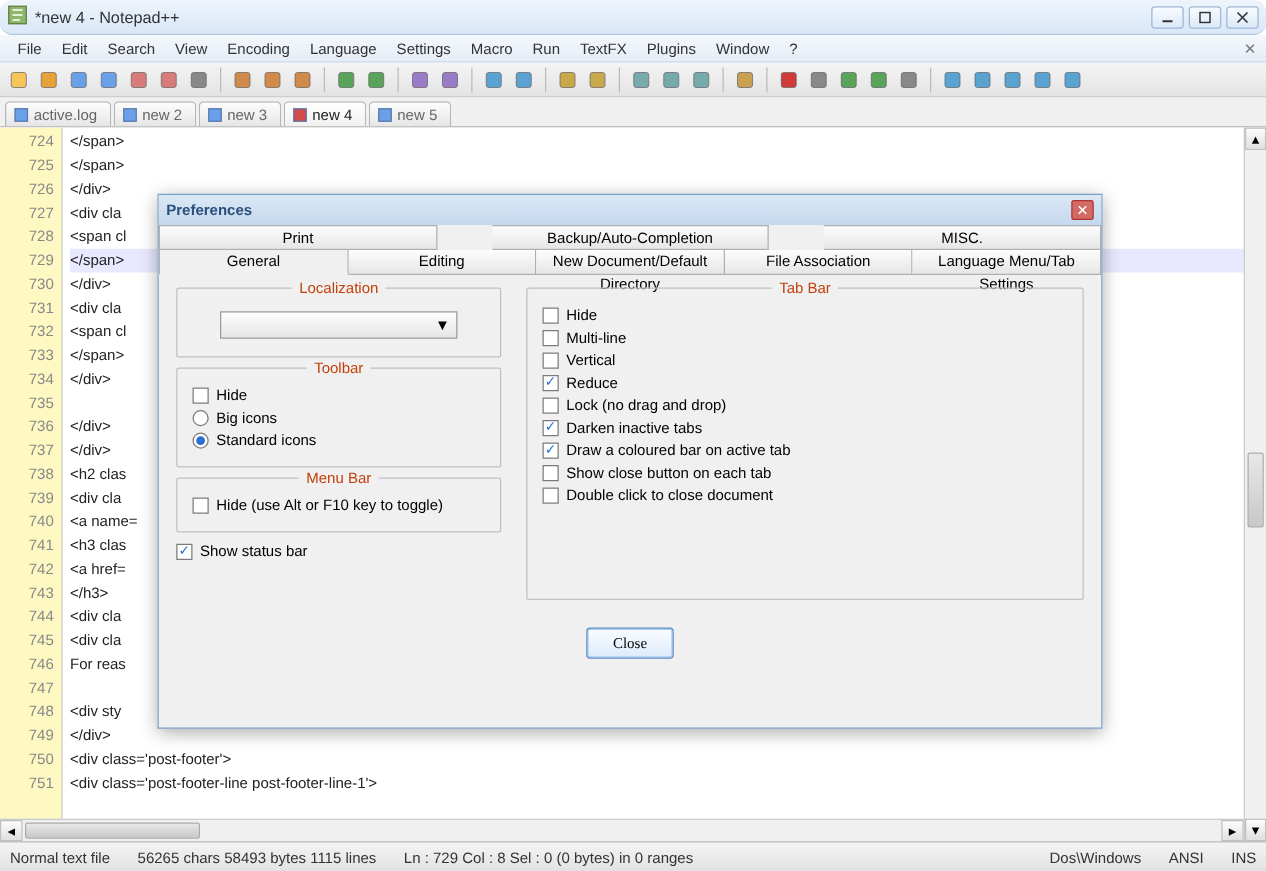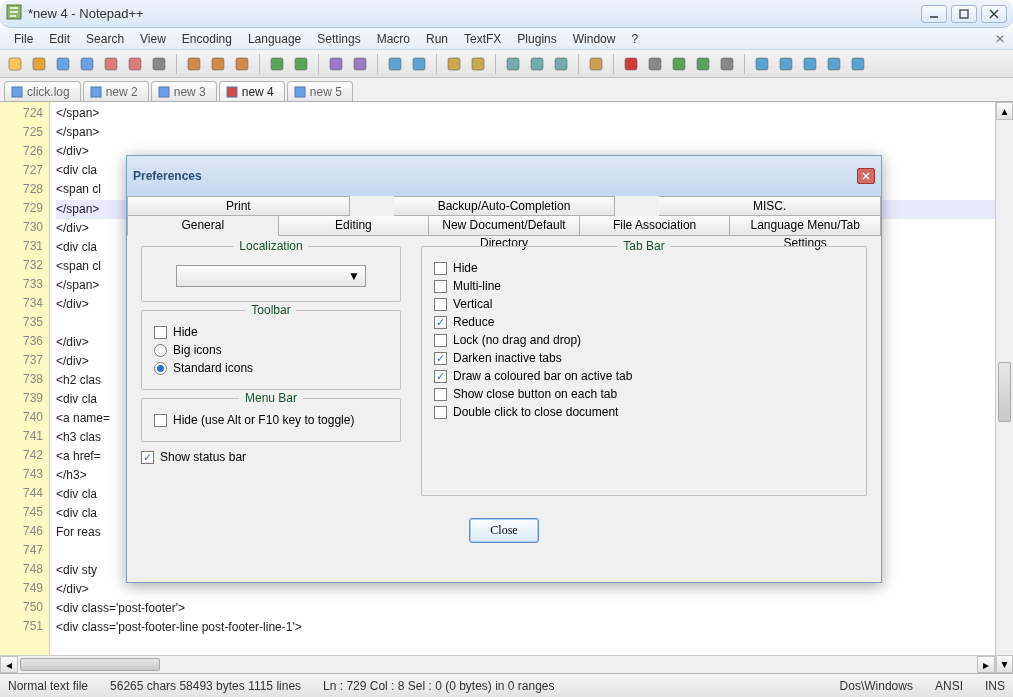--- a/index.html
+++ b/index.html
@@ -42,37 +42,37 @@
 .scrollbar-h .track { flex:1; position:relative; }
 .scrollbar-h .thumb { position:absolute; left:2px; top:2px; bottom:2px; width:140px; background:linear-gradient(#e8e8e8,#c8c8c8); border:1px solid #aaa; border-radius:2px; }
 
 
 .statusbar { position:absolute; left:0; right:0; bottom:0; height:24px; background:linear-gradient(#f4f4f4,#e2e2e2); border-top:1px solid #b5b5b5; display:flex; align-items:center; padding:0 8px; color:#333; gap:22px; }
 .statusbar .seg { white-space:nowrap; }
 .statusbar .flex { flex:1; }
 
 
 .dialog { position:absolute; left:126px; top:155px; width:756px; height:428px; background:#f0f0f0; border:1px solid #7a9fc8; box-shadow:0 3px 14px rgba(0,0,0,.35); }
-.dialog .dlg-title { height:40px; background:linear-gradient(#dbe8f6,#c4d8ee); display:flex; align-items:center; padding:0 6px; color:#2a4f7a; font-weight:bold; }
+.dialog .dlg-title { height:24px; background:linear-gradient(#dbe8f6,#c4d8ee); display:flex; align-items:center; padding:0 6px; color:#2a4f7a; font-weight:bold; }
 .dialog .dlg-title .flex { flex:1; }
 .dialog .dlg-close { width:18px; height:16px; background:#d36b64; border:1px solid #a33; border-radius:2px; display:flex; align-items:center; justify-content:center; cursor:pointer; }
 .dialog .dlg-close svg { width:8px; height:8px; }
 
 .tabstrip { display:flex; height:20px;gap:44px; }
 .tabstrip .t { flex:1; border:1px solid #b0b0b0; background:linear-gradient(#fdfdfd,#e6e6e6); text-align:center; line-height:18px; cursor:pointer; }
 .tabstrip .t + .t { border-left:none; }
 .tabstrip2 { display:flex; height:20px; }
 .tabstrip2 .t { flex:1; border:1px solid #b0b0b0; border-top:none; background:linear-gradient(#fdfdfd,#e6e6e6); text-align:center; line-height:18px; cursor:pointer; }
 .tabstrip2 .t.active { background:#f0f0f0; border-bottom:1px solid #f0f0f0; }
 .tabstrip2 .t + .t { border-left:none; }
 
 .dlg-body { padding:10px 14px 8px; display:flex; gap:20px; }
 .col { flex:1; }
 .groupbox { border:1px solid #c0c0c0; border-radius:2px; padding:10px 12px 10px; margin-bottom:8px; position:relative; }
-.groupbox .legend { position:absolute; top:-8px; left:50%; transform:translateX(-50%); background:#f0f0f0; padding:0 6px; color:#14532d; }
+.groupbox .legend { position:absolute; top:-8px; left:50%; transform:translateX(-50%); background:#f0f0f0; padding:0 6px; color:#c2410c; }
 .combo { width:190px; height:22px; border:1px solid #9a9a9a; background:linear-gradient(#fdfdfd,#e6e6e6); display:flex; align-items:center; justify-content:flex-end; padding-right:4px; margin:8px auto 4px; cursor:pointer; }
 .combo .arrow { width:14px; height:14px; display:flex; align-items:center; justify-content:center; }
 .optrow { display:flex; align-items:center; gap:6px; margin:4px 0; cursor:pointer; }
 .chk { width:13px; height:13px; border:1px solid #7a7a7a; background:#fff; display:inline-flex; align-items:center; justify-content:center; }
 .chk.checked::after { content:"✓"; font-size:11px; color:#2a6fcf; line-height:1; }
 .rad { width:13px; height:13px; border:1px solid #7a7a7a; border-radius:50%; background:#fff; display:inline-flex; align-items:center; justify-content:center; }
 .rad.checked::after { content:""; width:7px; height:7px; background:#2a6fcf; border-radius:50%; }
 .dlg-footer { text-align:center; padding:6px 0 10px; }
 .btn { display:inline-block; padding:4px 20px; border:1px solid #5b8bc5; background:linear-gradient(#fbfdff,#dbeafb); border-radius:3px; cursor:pointer; box-shadow: 0 0 0 1px #a9cff3 inset; font-family: Liberation Serif, serif; }
 
@@ -295,21 +295,21 @@
         <rect x="2" y="2" width="12" height="12" rx="2" fill="#5aa3d0" stroke="#666" stroke-width="0.6"></rect>
       </svg>
     </div>
   </div>
 
 <div class="doctabs" id="doctabs">
     <div class="doctab">
       <svg class="dicon" viewBox="0 0 12 12">
         <rect x="1" y="1" width="10" height="10" fill="#6aa0e7" stroke="#5577aa"></rect>
       </svg>
-      <span>click.log</span>
+      <span>active.log</span>
     </div>
     <div class="doctab">
       <svg class="dicon" viewBox="0 0 12 12">
         <rect x="1" y="1" width="10" height="10" fill="#6aa0e7" stroke="#5577aa"></rect>
       </svg>
       <span>new  2</span>
     </div>
     <div class="doctab">
       <svg class="dicon" viewBox="0 0 12 12">
         <rect x="1" y="1" width="10" height="10" fill="#6aa0e7" stroke="#5577aa"></rect>

